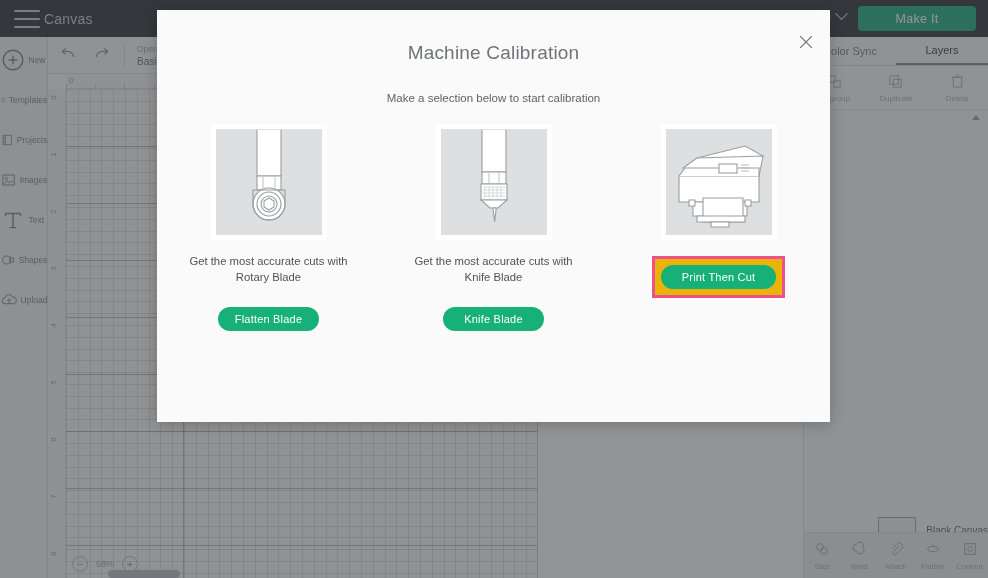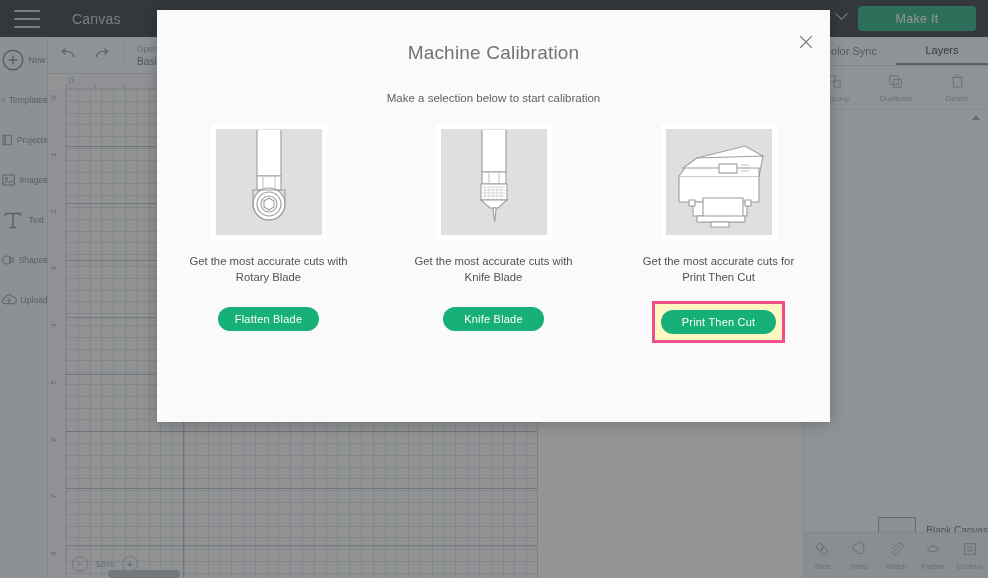--- a/index.html
+++ b/index.html
@@ -14,21 +14,21 @@
   
   .bg-layer { position: absolute; inset: 0; }
 
   .topbar {
     position: absolute; left: 0; top: 0; width: 988px; height: 37px;
     background: #2b3036; display: flex; align-items: center;
   }
   .hamburger { width: 26px; height: 18px; margin-left: 14px; display: flex;
     flex-direction: column; justify-content: space-between; }
   .hamburger span { display: block; height: 2px; background: #c8ccd1; border-radius: 1px; }
-  .topbar-title { margin-left: 32px; color: #c6cad0; font-size: 14px; letter-spacing: .2px; }
+  .topbar-title { margin-left: 4px; color: #c6cad0; font-size: 14px; letter-spacing: .2px; }
 
   .machine-picker {
     position: absolute; right: 142px; top: 9px;
     color: #c6cad0; font-size: 12.5px; display: flex; align-items: center; gap: 6px;
   }
   .chev { width: 9px; height: 9px; border-right: 1.6px solid #c6cad0;
     border-bottom: 1.6px solid #c6cad0; transform: rotate(45deg) translate(-2px,-2px); }
   .make-it-btn {
     position: absolute; right: 12px; top: 6px; width: 118px; height: 25px;
     background: #1aa877; border-radius: 4px; color: #fff; font-size: 12.5px;
@@ -127,21 +127,21 @@
   .modal-sub { text-align: center; margin-top: 28px; font-size: 11.5px; color: #5d6268; }
 
   .cards { display: flex; justify-content: center; gap: 60px; margin-top: 20px; }
   .card { width: 165px; display: flex; flex-direction: column; align-items: center; }
   .thumb { width: 116px; height: 116px; background: #dddfe1; border: 5px solid #fff;
     display: flex; align-items: center; justify-content: center; }
   .thumb svg { display: block; }
   .caption { margin-top: 13px; text-align: center; font-size: 11.3px; color: #4e5358;
     line-height: 16px; width: 160px; }
   .btn-wrap { margin-top: 16px; padding: 6px; }
-  .btn-wrap.highlight { border: 3px solid #ef4f8b; background: #fef9c3; }
+  .btn-wrap.highlight { border: 3px solid #ef4f8b; background: #eab308; }
   .pill { width: 101px; height: 24px; background: #16b078; border-radius: 13px; color: #fff;
     font-size: 11px; display: flex; align-items: center; justify-content: center;
     letter-spacing: .2px; }
   .pill.wide { width: 115px; }
 </style>
 </head>
 <body>
 
 <div id="app">
 
@@ -428,21 +428,20 @@
             <path d="M12 40 L18 32 h74 v8" fill="#fff"></path>
             <rect x="52" y="28" width="18" height="9" fill="#fff"></rect>
             <path d="M74 29h8M74 32h8M74 35h8" stroke="#b9bcc0"></path>
             <path d="M26 66 h54 v14 h-54z" fill="#fff"></path>
             <path d="M36 62 h40 v24 h-40z" fill="#fff"></path>
             <path d="M30 80 h48 v6 h-48z" fill="#fff"></path>
             <path d="M44 86 h18 v5 h-18z" fill="#fff"></path>
             <path d="M22 64 h6 v6 h-6zM78 64 h6 v6 h-6z" fill="#fff"></path>
           </svg>
         </div>
-        <div class="caption">Get the most accurate cuts for Print Then Cut</div>
         <div class="btn-wrap highlight">
           <div class="pill wide">Print Then Cut</div>
         </div>
       </div>
 
     </div>
   </div>
 </div>
 
 </body></html>

